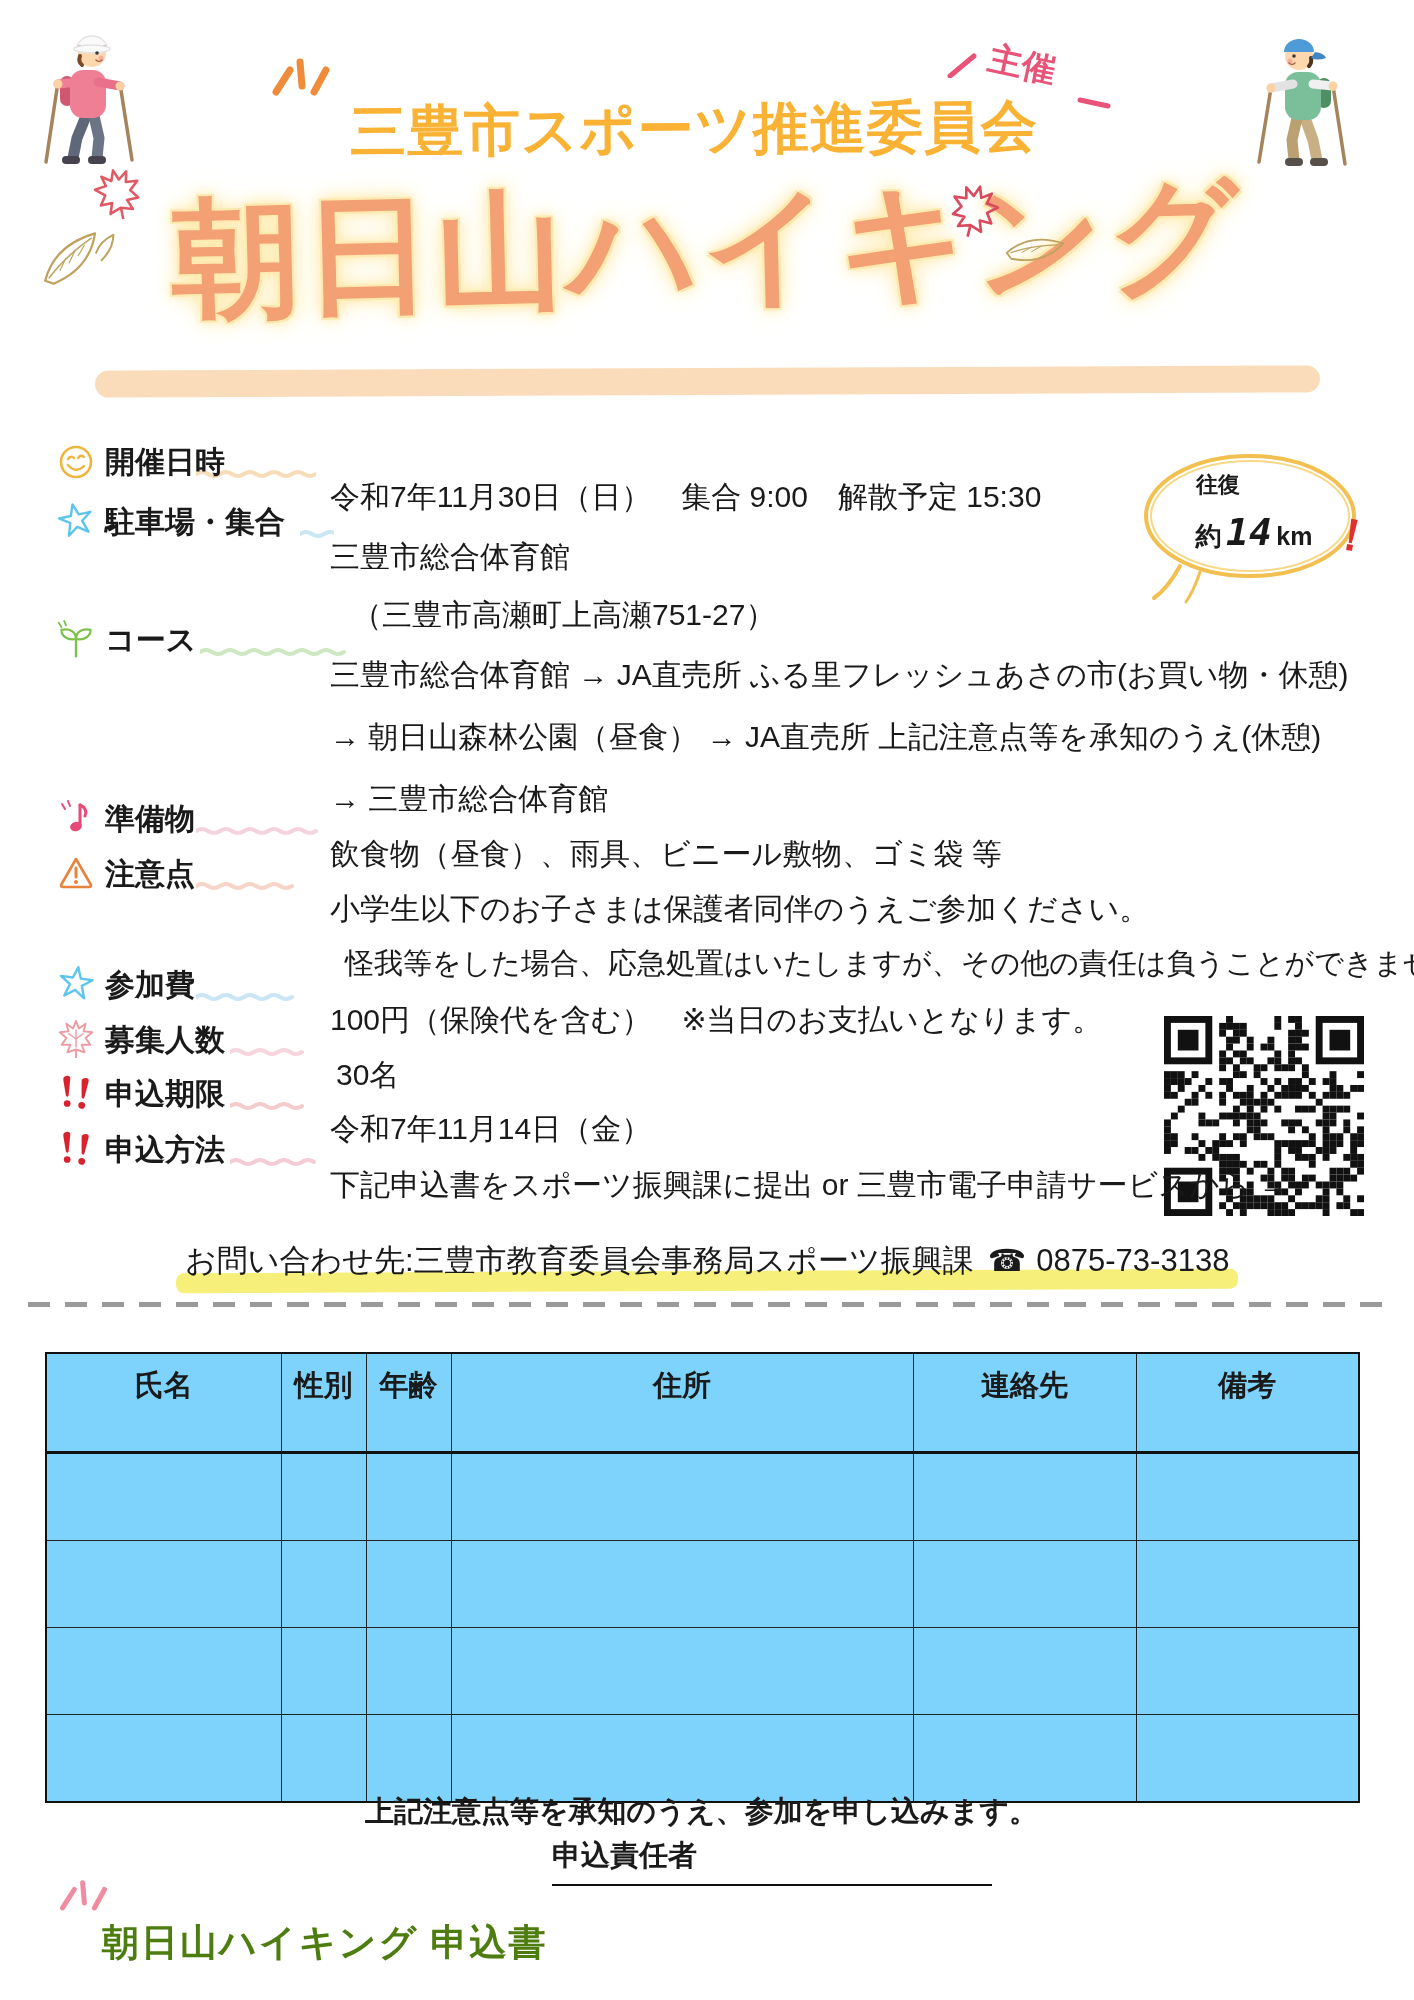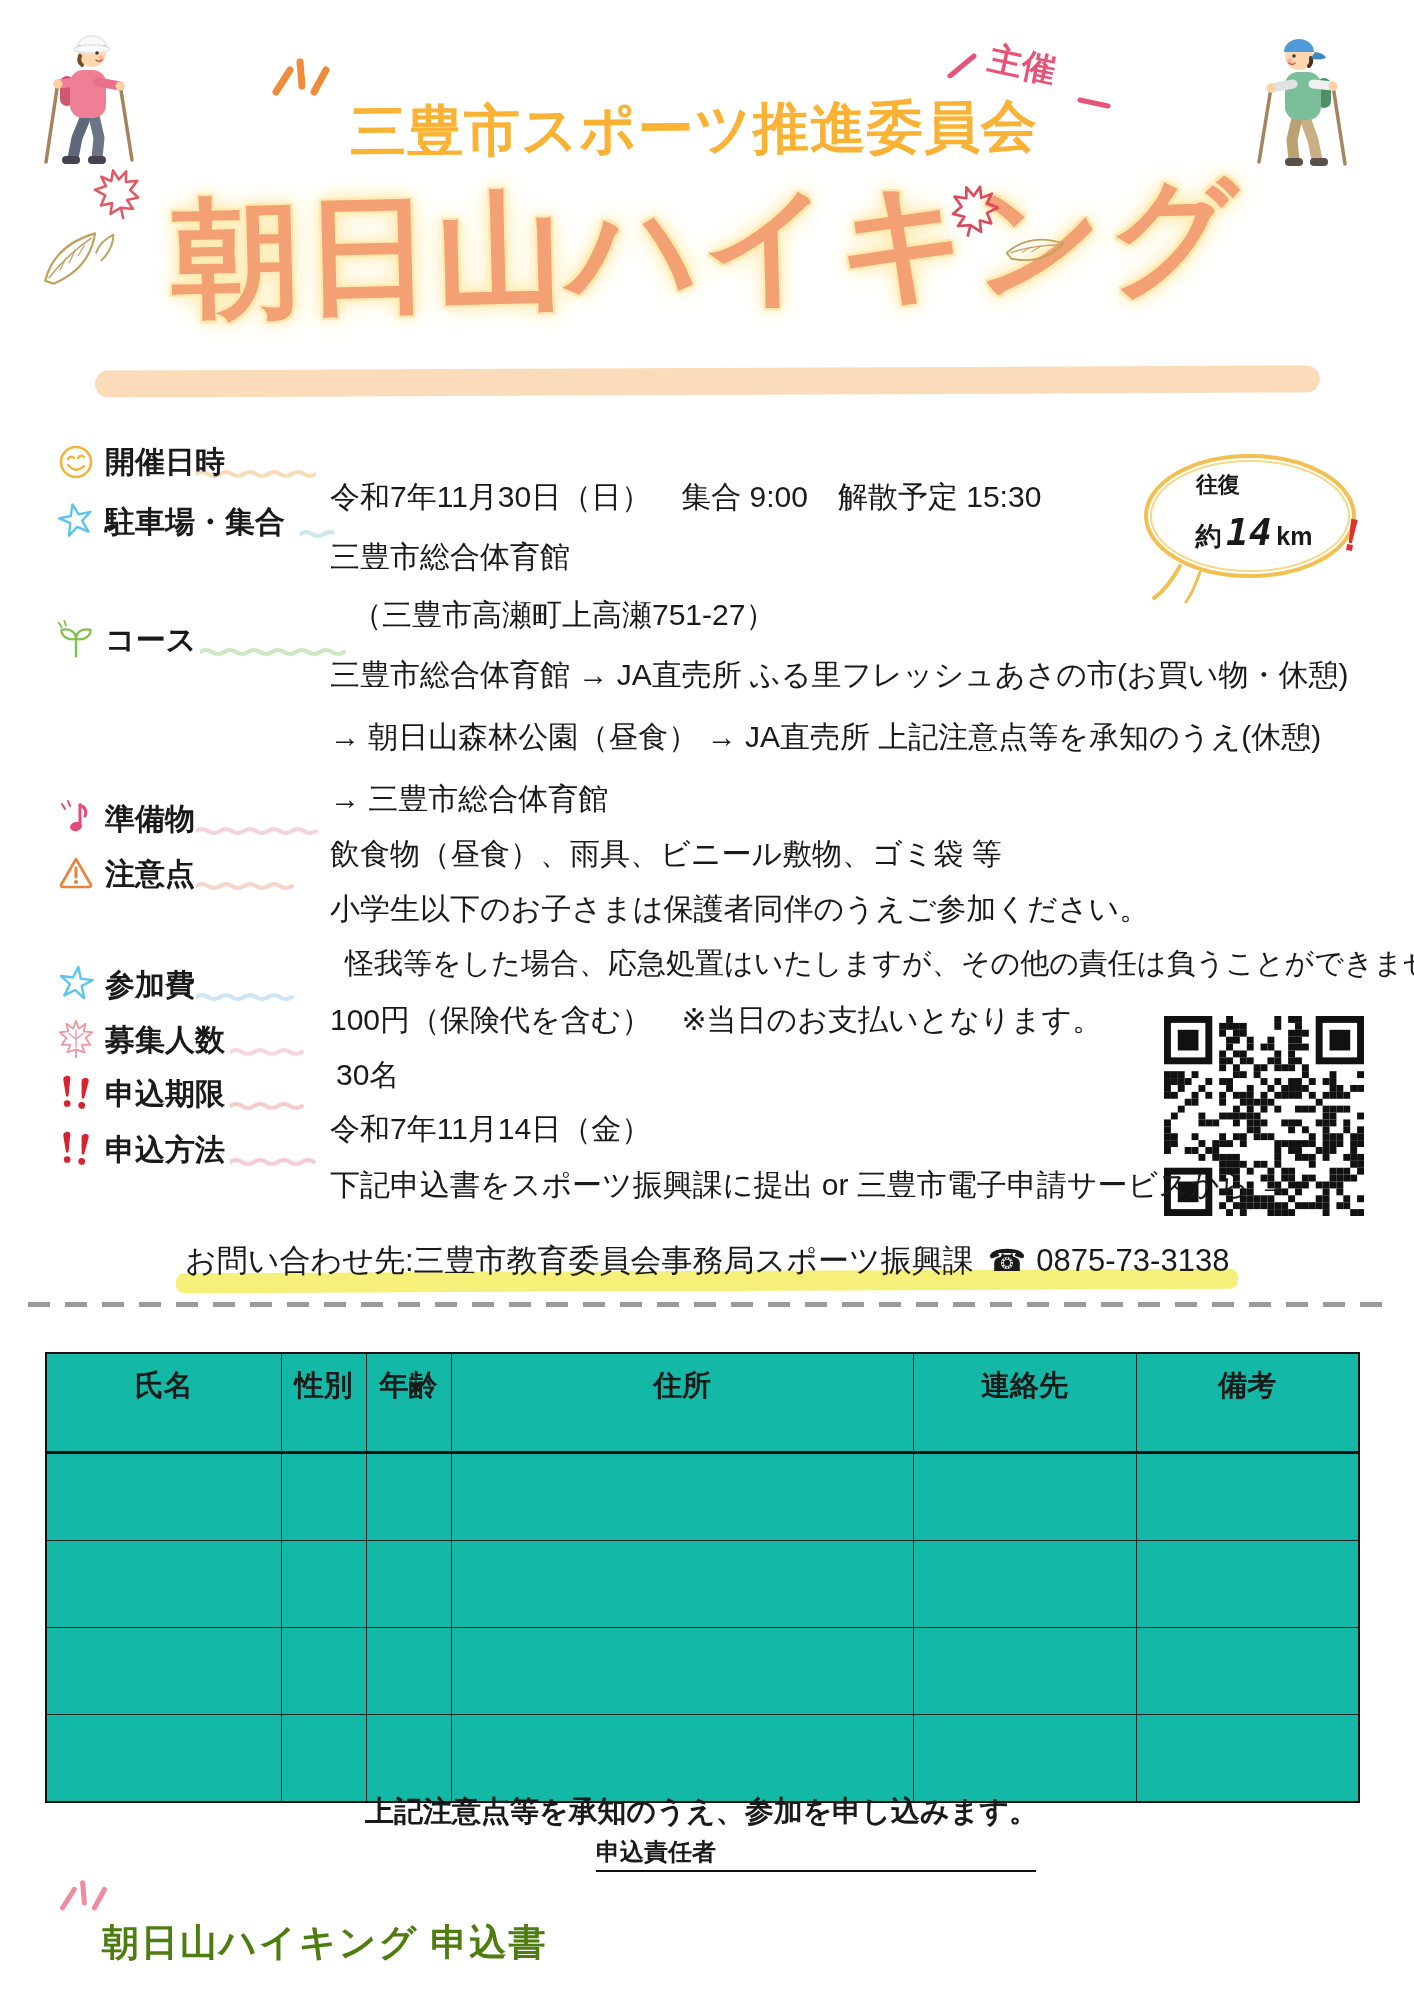--- a/index.html
+++ b/index.html
@@ -42,29 +42,29 @@
   
   .contact{position:absolute;left:185px;top:1240px;font-size:31px;font-weight:500;white-space:nowrap;z-index:2;}
   .contact .ph-ic{margin:0 10px 0 14px;}
   .hl{position:absolute;left:176px;top:1271px;width:1062px;height:20px;background:#F5ED6B;
      opacity:.9;border-radius:8px;transform:rotate(-.25deg);z-index:1;}
   .dashes{position:absolute;left:28px;top:1302px;width:1358px;height:5px;
      background:repeating-linear-gradient(90deg,#9a9a9a 0 22px,transparent 22px 37px);}
 
   
   .apply-table{position:absolute;left:45px;top:1352px;width:1313px;border-collapse:collapse;
-     table-layout:fixed;background:#14b8a6;border:2.5px solid #111;}
+     table-layout:fixed;background:#7dd3fc;border:2.5px solid #111;}
   .apply-table th{border:1.6px solid #222;border-bottom:3px solid #111;height:84px;
      font-size:29px;font-weight:600;vertical-align:top;padding-top:12px;}
   .apply-table td{border:1.6px solid #222;height:84px;}
 
   .agreement{position:absolute;left:45px;top:1792px;width:1313px;text-align:center;
      font-size:29px;font-weight:700;}
   .responsible{position:absolute;left:552px;top:1836px;width:440px;border-bottom:2.5px solid #111;
-     padding-bottom:2px;font-size:24px;font-weight:700;margin-left:44px;}
+     padding-bottom:8px;font-size:29px;font-weight:700;}
   .form-title{position:absolute;left:102px;top:1918px;font-size:37px;font-weight:800;
      color:#4d7c0f;letter-spacing:2px;white-space:nowrap;}
 </style>
 </head>
 <body>
 
 <div class="page">
 
   <svg class="abs" style="left:36px;top:18px;width:108px;height:152px" viewBox="0 0 108 152">
     <line x1="22" y1="64" x2="10" y2="144" stroke="#A5845C" stroke-width="3.5" stroke-linecap="round"></line>

